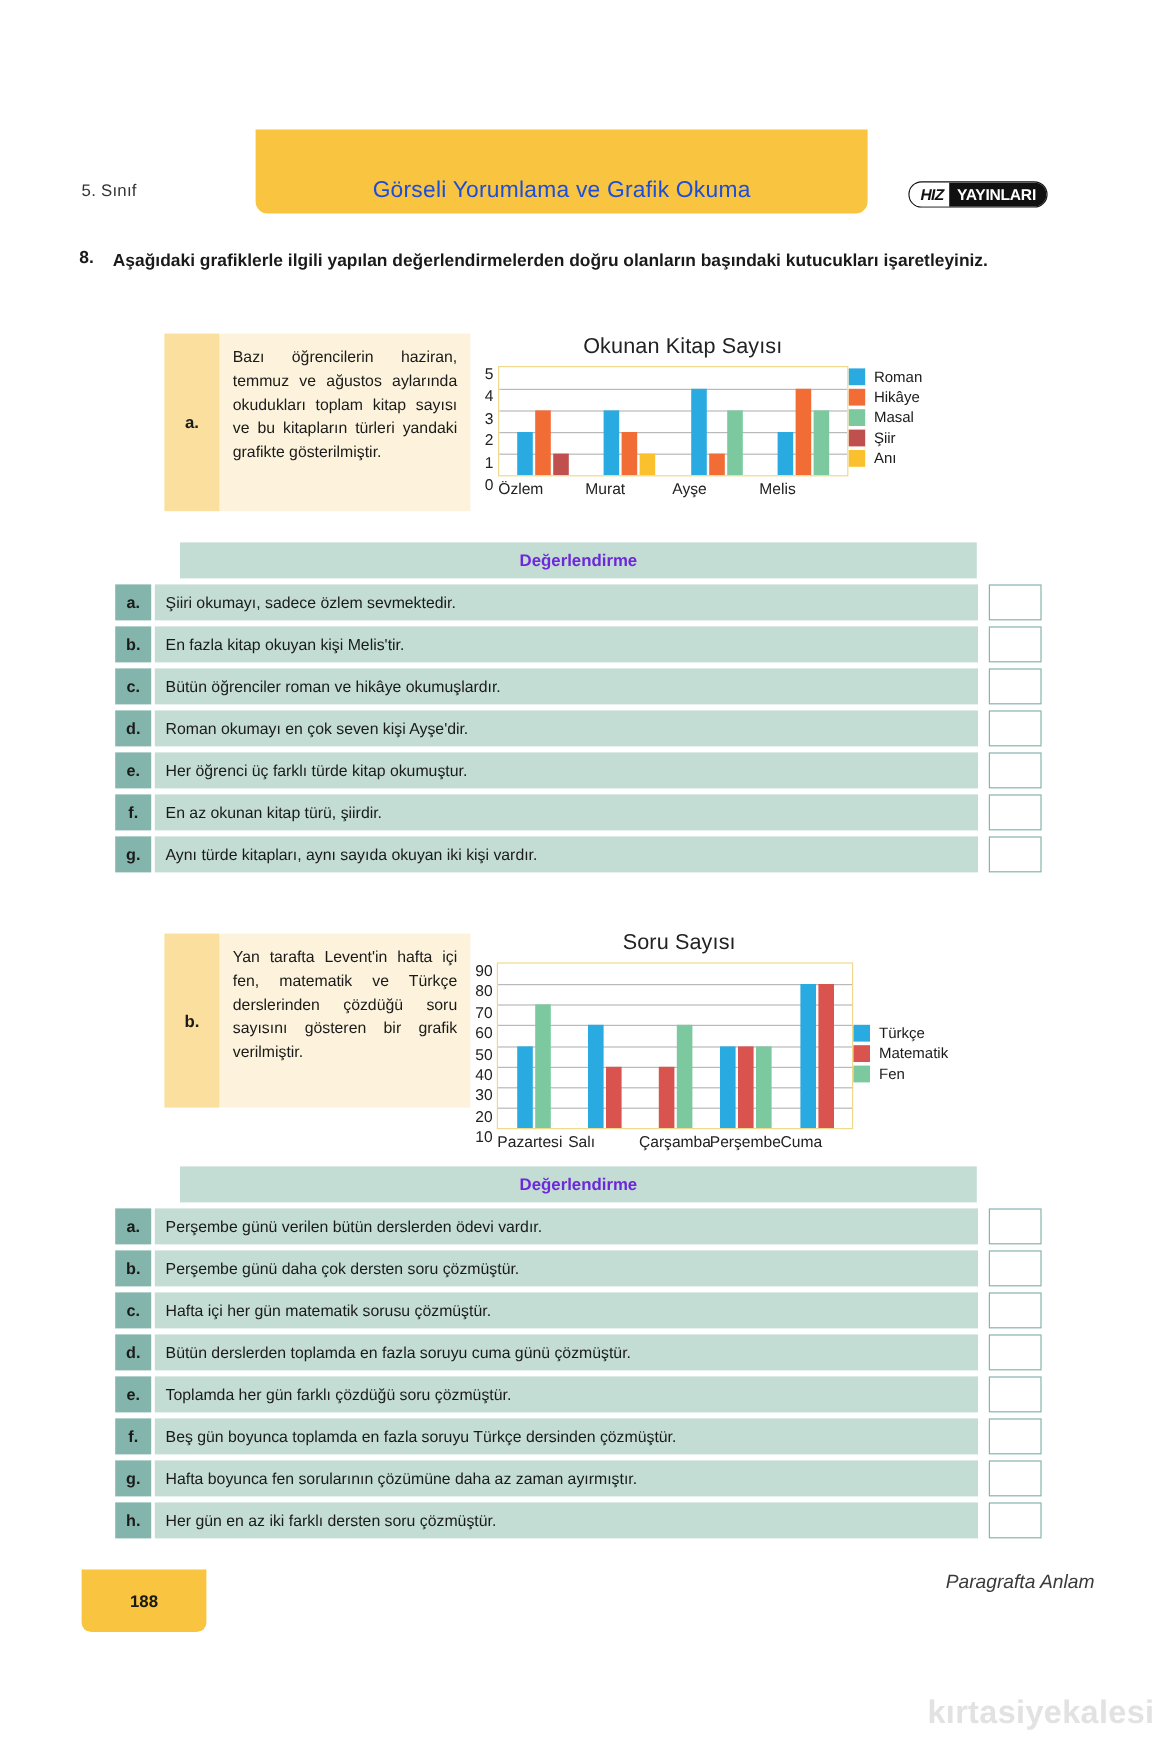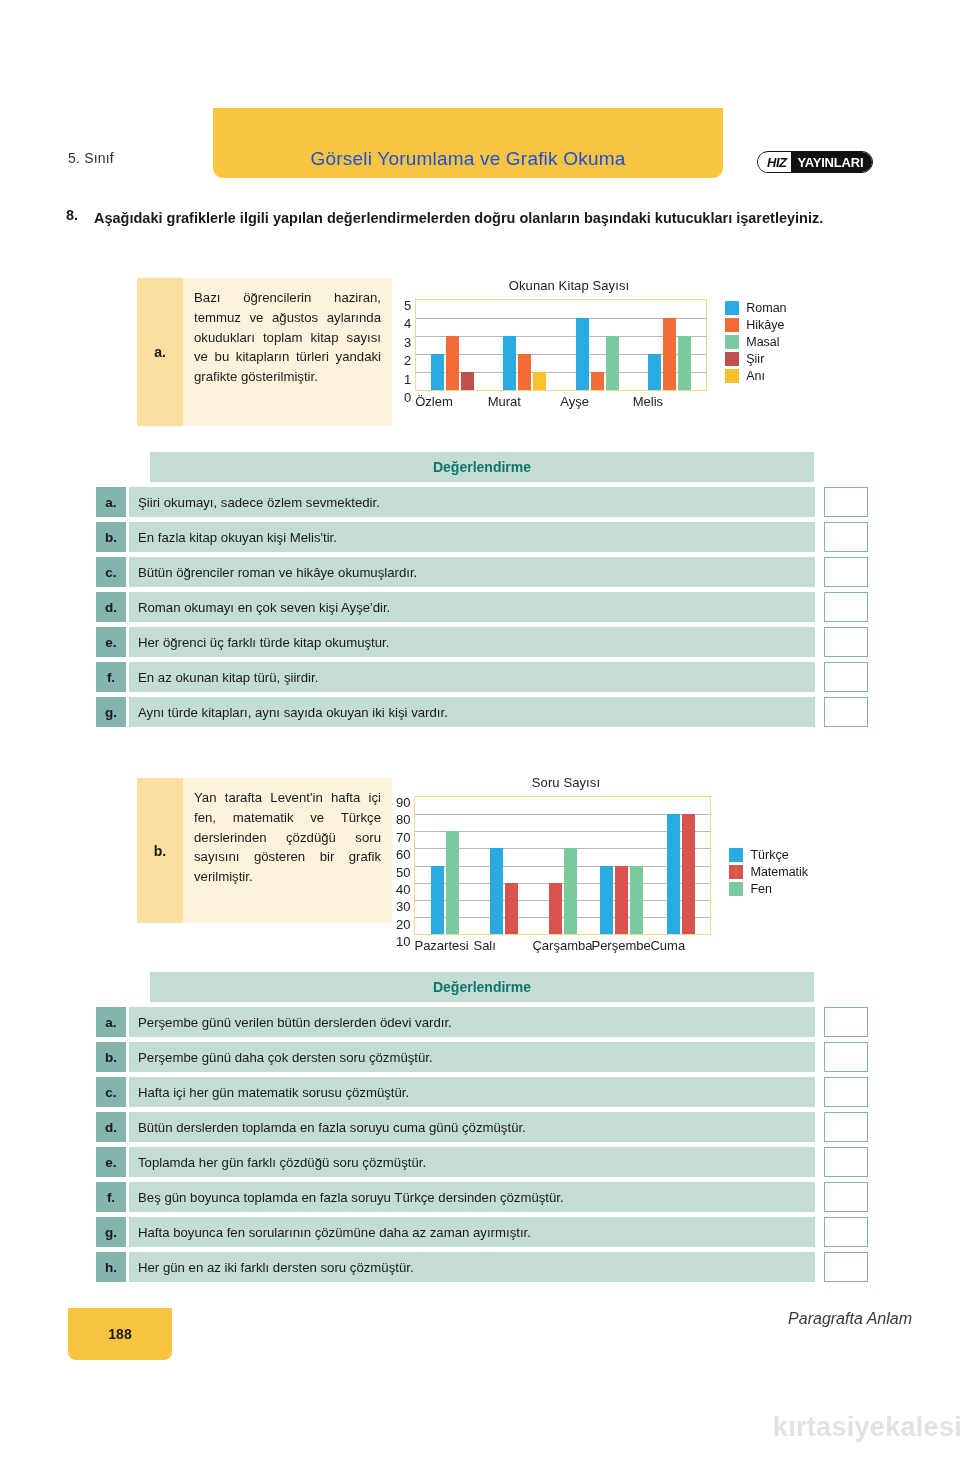--- a/index.html
+++ b/index.html
@@ -56,21 +56,21 @@
   }
   .prompt-text {
     background: #fdf3dc; padding: 10px 11px;
     font-size: 13.2px; line-height: 1.5;
     text-align: justify; color: #1a1a1a;
   }
 
   
   .chart { position: absolute; }
   .chart-title {
-    font-size: 13px; text-align: center; color: #222;
+    font-size: 18px; text-align: center; color: #222;
     margin-bottom: 6px; letter-spacing: .1px;
   }
   .chart-body { display: flex; }
   .y-axis {
     display: flex; flex-direction: column; justify-content: space-between;
     align-items: flex-end; padding-right: 4px;
     font-size: 13px; color: #222;
   }
   .y-axis span { line-height: 1; transform: translateY(-50%); height: 0; }
   .plot-wrap { position: relative; }
@@ -85,33 +85,33 @@
   .groups {
     position: absolute; left: 0; top: 0; right: 0; bottom: 0;
     display: flex; align-items: flex-end;
   }
   .group { display: flex; align-items: flex-end; justify-content: center; gap: 2px; }
   .bar { width: 13px; }
   .x-labels { display: flex; margin-top: 3px; }
   .x-label { text-align: left; font-size: 13px; color: #222; }
   .legend {
     display: flex; flex-direction: column; gap: 3px;
-    margin-left: 18px; padding-top: 2px;
+    padding-top: 2px;
   }
   .legend-row { display: flex; align-items: center; gap: 7px; }
   .legend-swatch { width: 14px; height: 14px; flex: none; }
   .legend-label { font-size: 12.5px; color: #1a1a1a; }
 
   
   .eval-table { position: absolute; width: 772px; }
   .eval-head {
     margin-left: 54px; margin-right: 54px;
     background: #c3ddd5; height: 30px;
     display: flex; align-items: center; justify-content: center;
-    font-size: 14px; font-weight: bold; color: #0f766e;
+    font-size: 14px; font-weight: bold; color: #6d28d9;
   }
   .eval-row {
     display: flex; align-items: stretch;
     height: 30px; margin-top: 5px;
   }
   .row-letter {
     width: 30px; flex: none; background: #84b5ad;
     display: flex; align-items: center; justify-content: center;
     font-size: 13.5px; font-weight: bold; color: #1a1a1a;
   }

